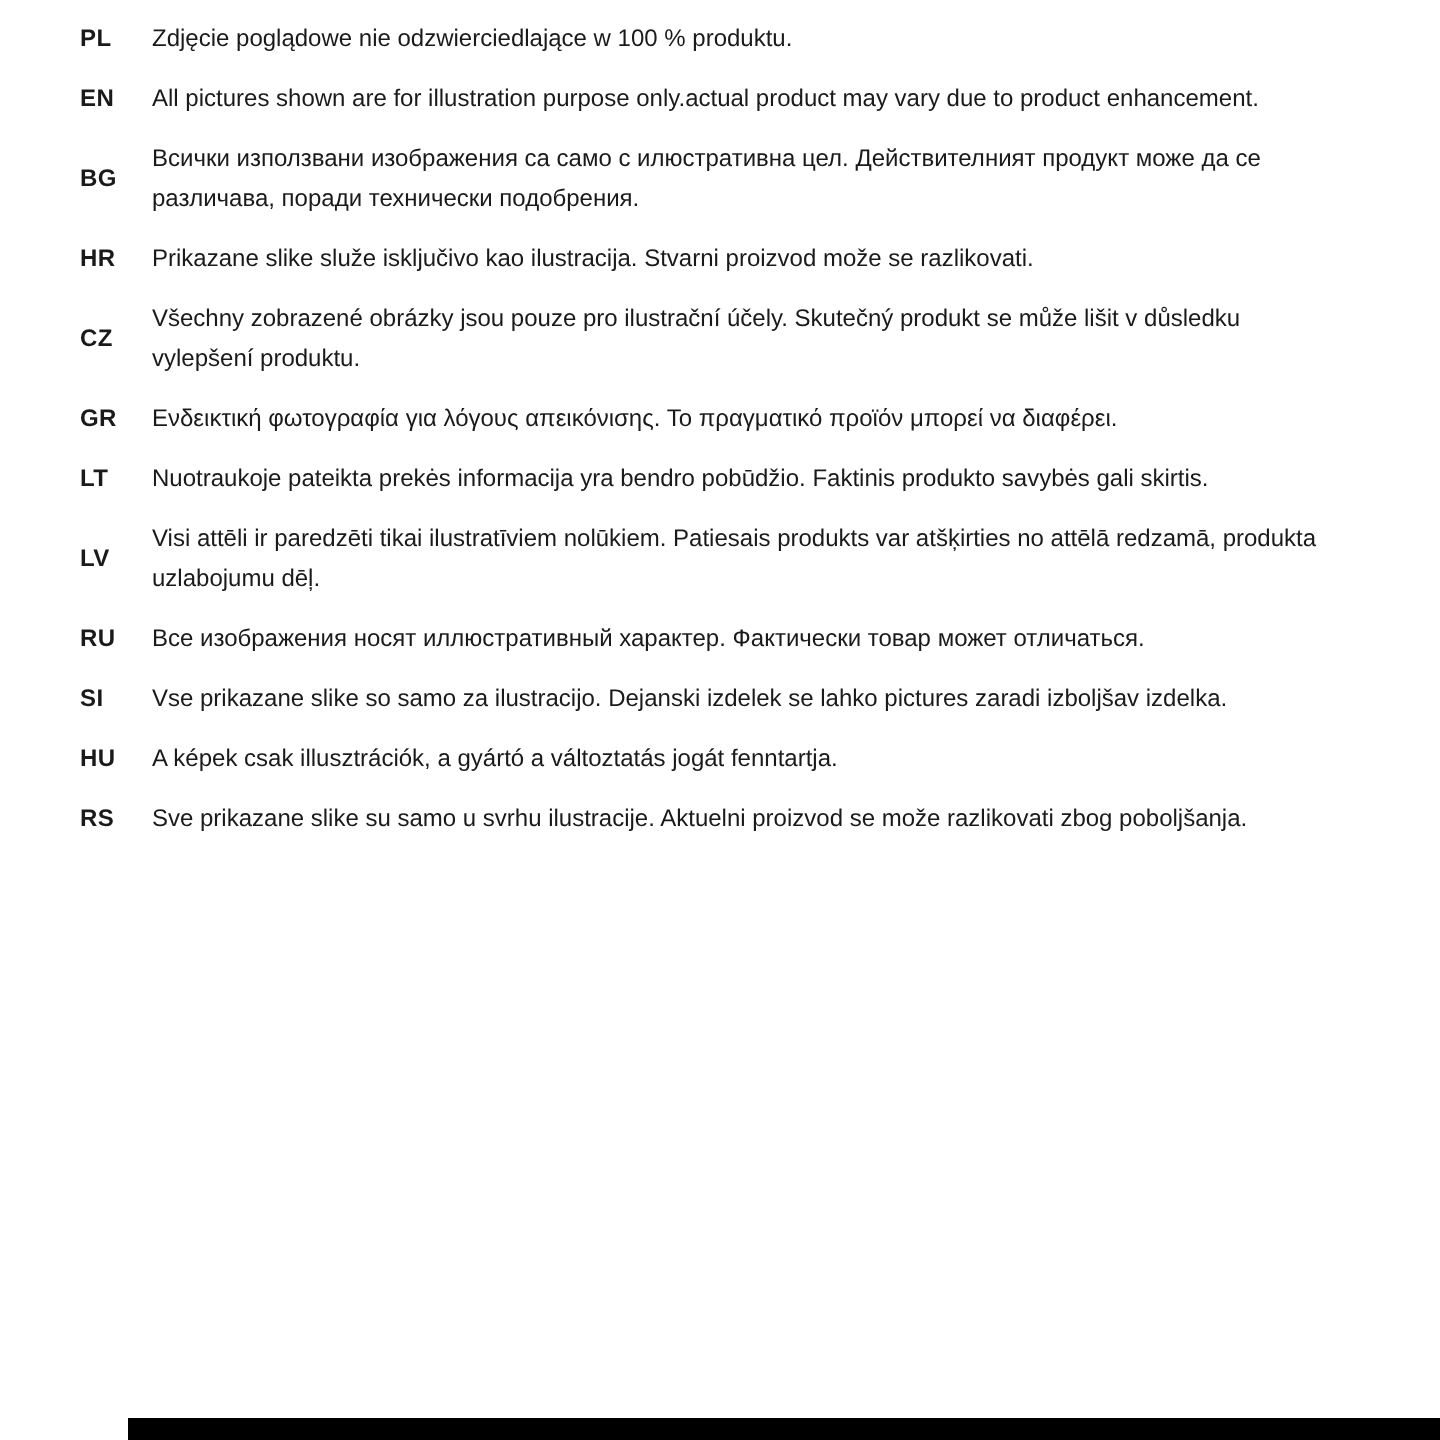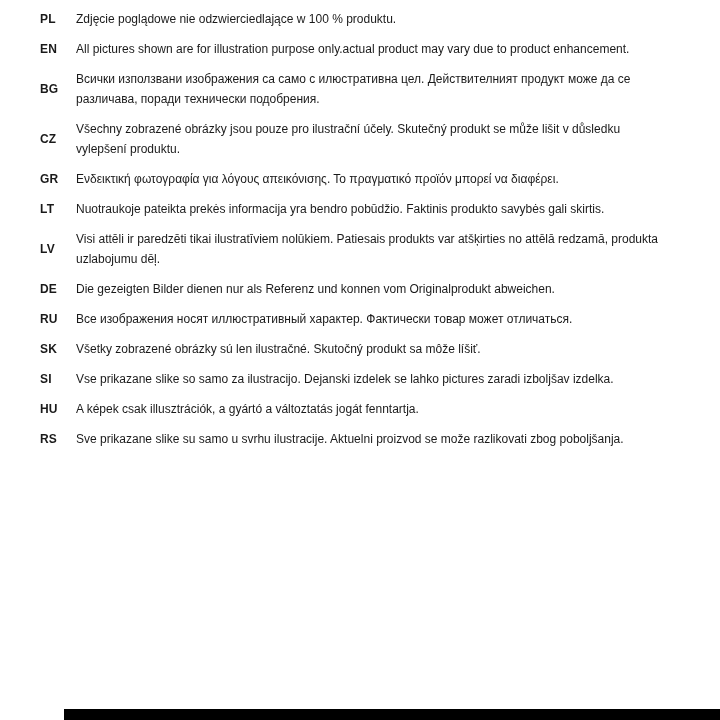--- a/index.html
+++ b/index.html
@@ -56,20 +56,24 @@
   <div class="row">
     <span class="code">EN</span>
     <span class="text">All pictures shown are for illustration purpose only.actual product may vary due to product enhancement.</span>
   </div>
 
   <div class="row">
     <span class="code">BG</span>
     <span class="text">Всички използвани изображения са само с илюстративна цел. Действителният продукт може да се различава, поради технически подобрения.</span>
   </div>
 
+  <div class="row">
+    <span class="code">HR</span>
+    <span class="text">Prikazane slike služe isključivo kao ilustracija. Stvarni proizvod može se razlikovati.</span>
+  </div>
 
   <div class="row">
     <span class="code">CZ</span>
     <span class="text">Všechny zobrazené obrázky jsou pouze pro ilustrační účely. Skutečný produkt se může lišit v důsledku vylepšení produktu.</span>
   </div>
 
 
   <div class="row">
     <span class="code">GR</span>
     <span class="text">Ενδεικτική φωτογραφία για λόγους απεικόνισης. Το πραγματικό προϊόν μπορεί να διαφέρει.</span>
@@ -79,35 +83,27 @@
     <span class="code">LT</span>
     <span class="text">Nuotraukoje pateikta prekės informacija yra bendro pobūdžio. Faktinis produkto savybės gali skirtis.</span>
   </div>
 
   <div class="row">
     <span class="code">LV</span>
     <span class="text">Visi attēli ir paredzēti tikai ilustratīviem nolūkiem. Patiesais produkts var atšķirties no attēlā redzamā, produkta uzlabojumu dēļ.</span>
   </div>
 
 
-  <div class="row">
-    <span class="code">DE</span>
-    <span class="text">Die gezeigten Bilder dienen nur als Referenz und konnen vom Originalprodukt abweichen.</span>
-  </div>
 
   <div class="row">
     <span class="code">RU</span>
     <span class="text">Все изображения носят иллюстративный характер. Фактически товар может отличаться.</span>
   </div>
 
 
-  <div class="row">
-    <span class="code">SK</span>
-    <span class="text">Všetky zobrazené obrázky sú len ilustračné. Skutočný produkt sa môže líšiť.</span>
-  </div>
 
   <div class="row">
     <span class="code">SI</span>
     <span class="text">Vse prikazane slike so samo za ilustracijo. Dejanski izdelek se lahko pictures zaradi izboljšav izdelka.</span>
   </div>
 
 
   <div class="row">
     <span class="code">HU</span>
     <span class="text">A képek csak illusztrációk, a gyártó a változtatás jogát fenntartja.</span>

